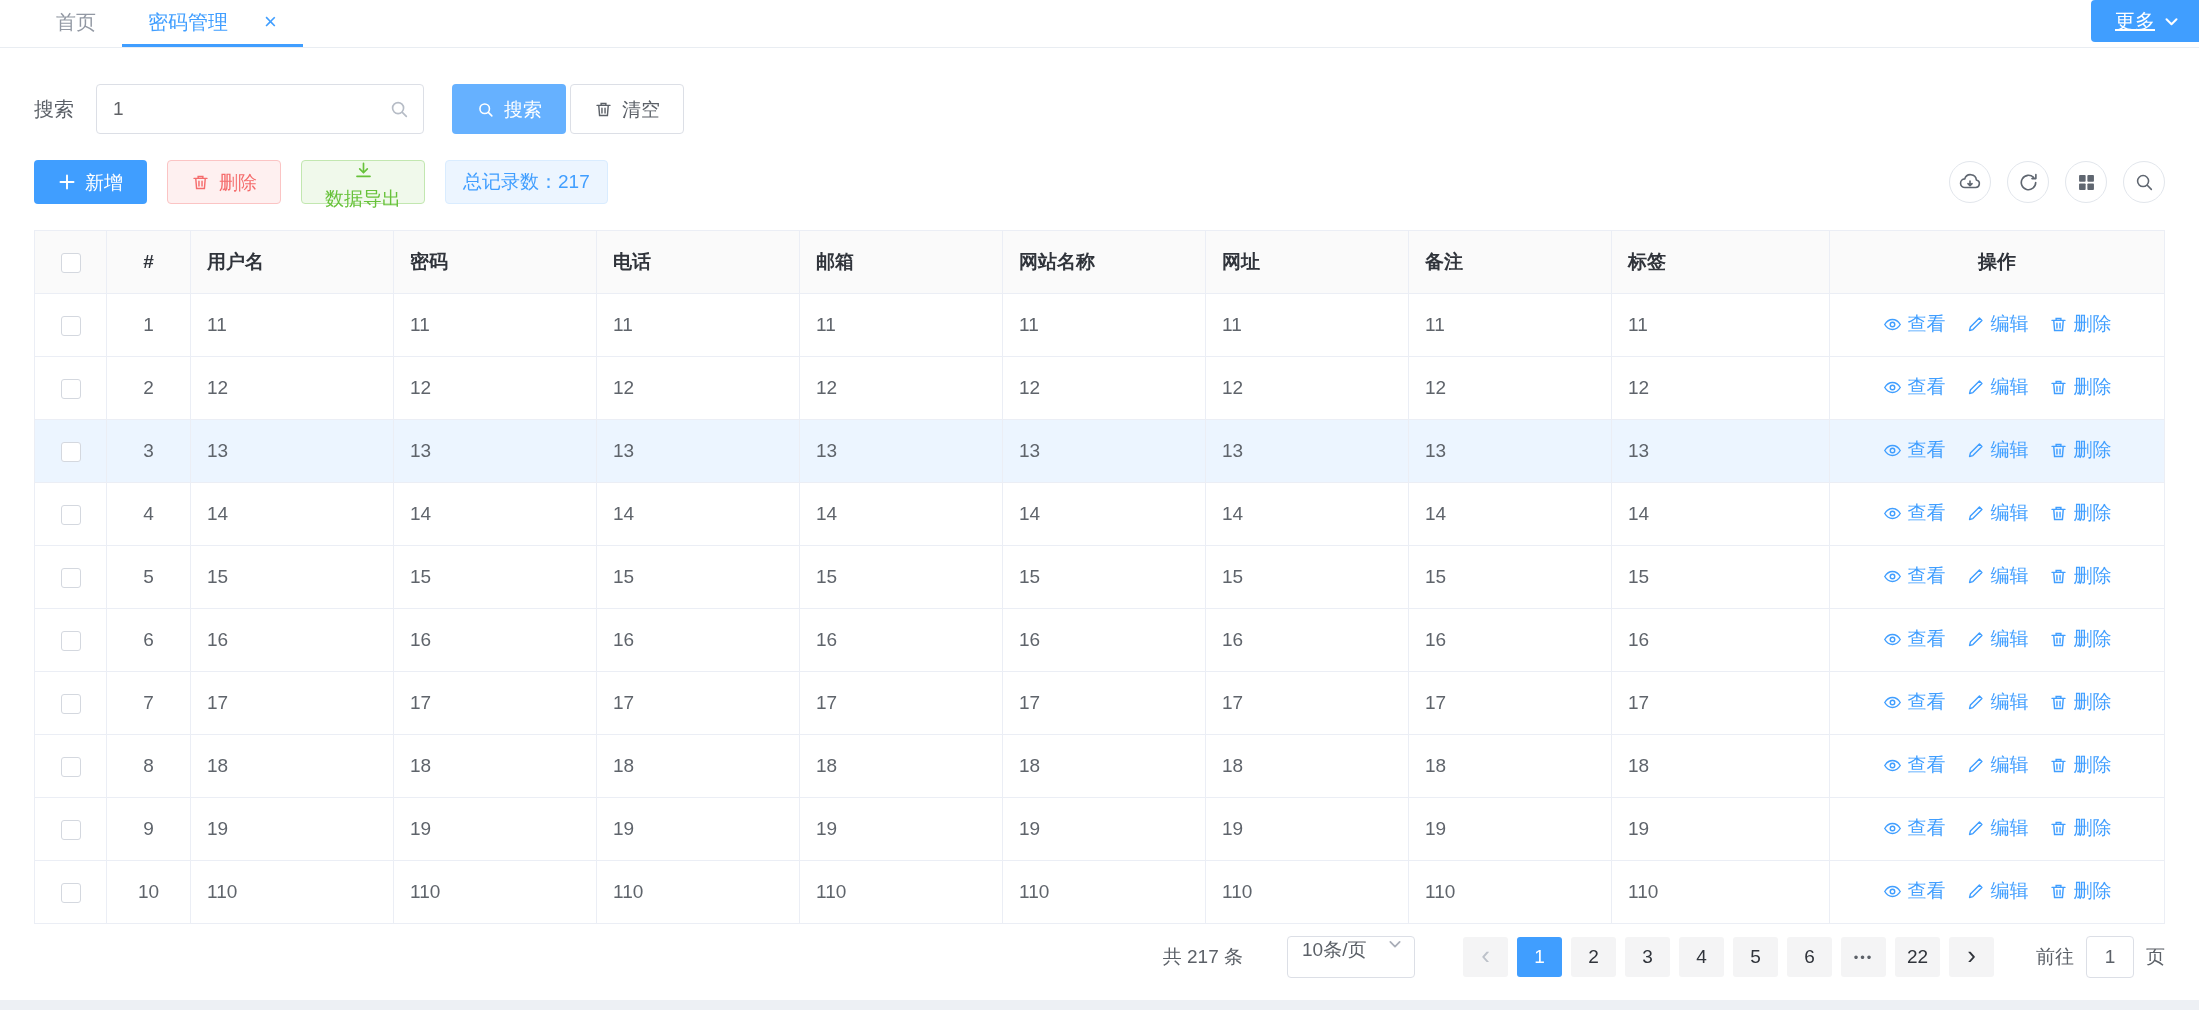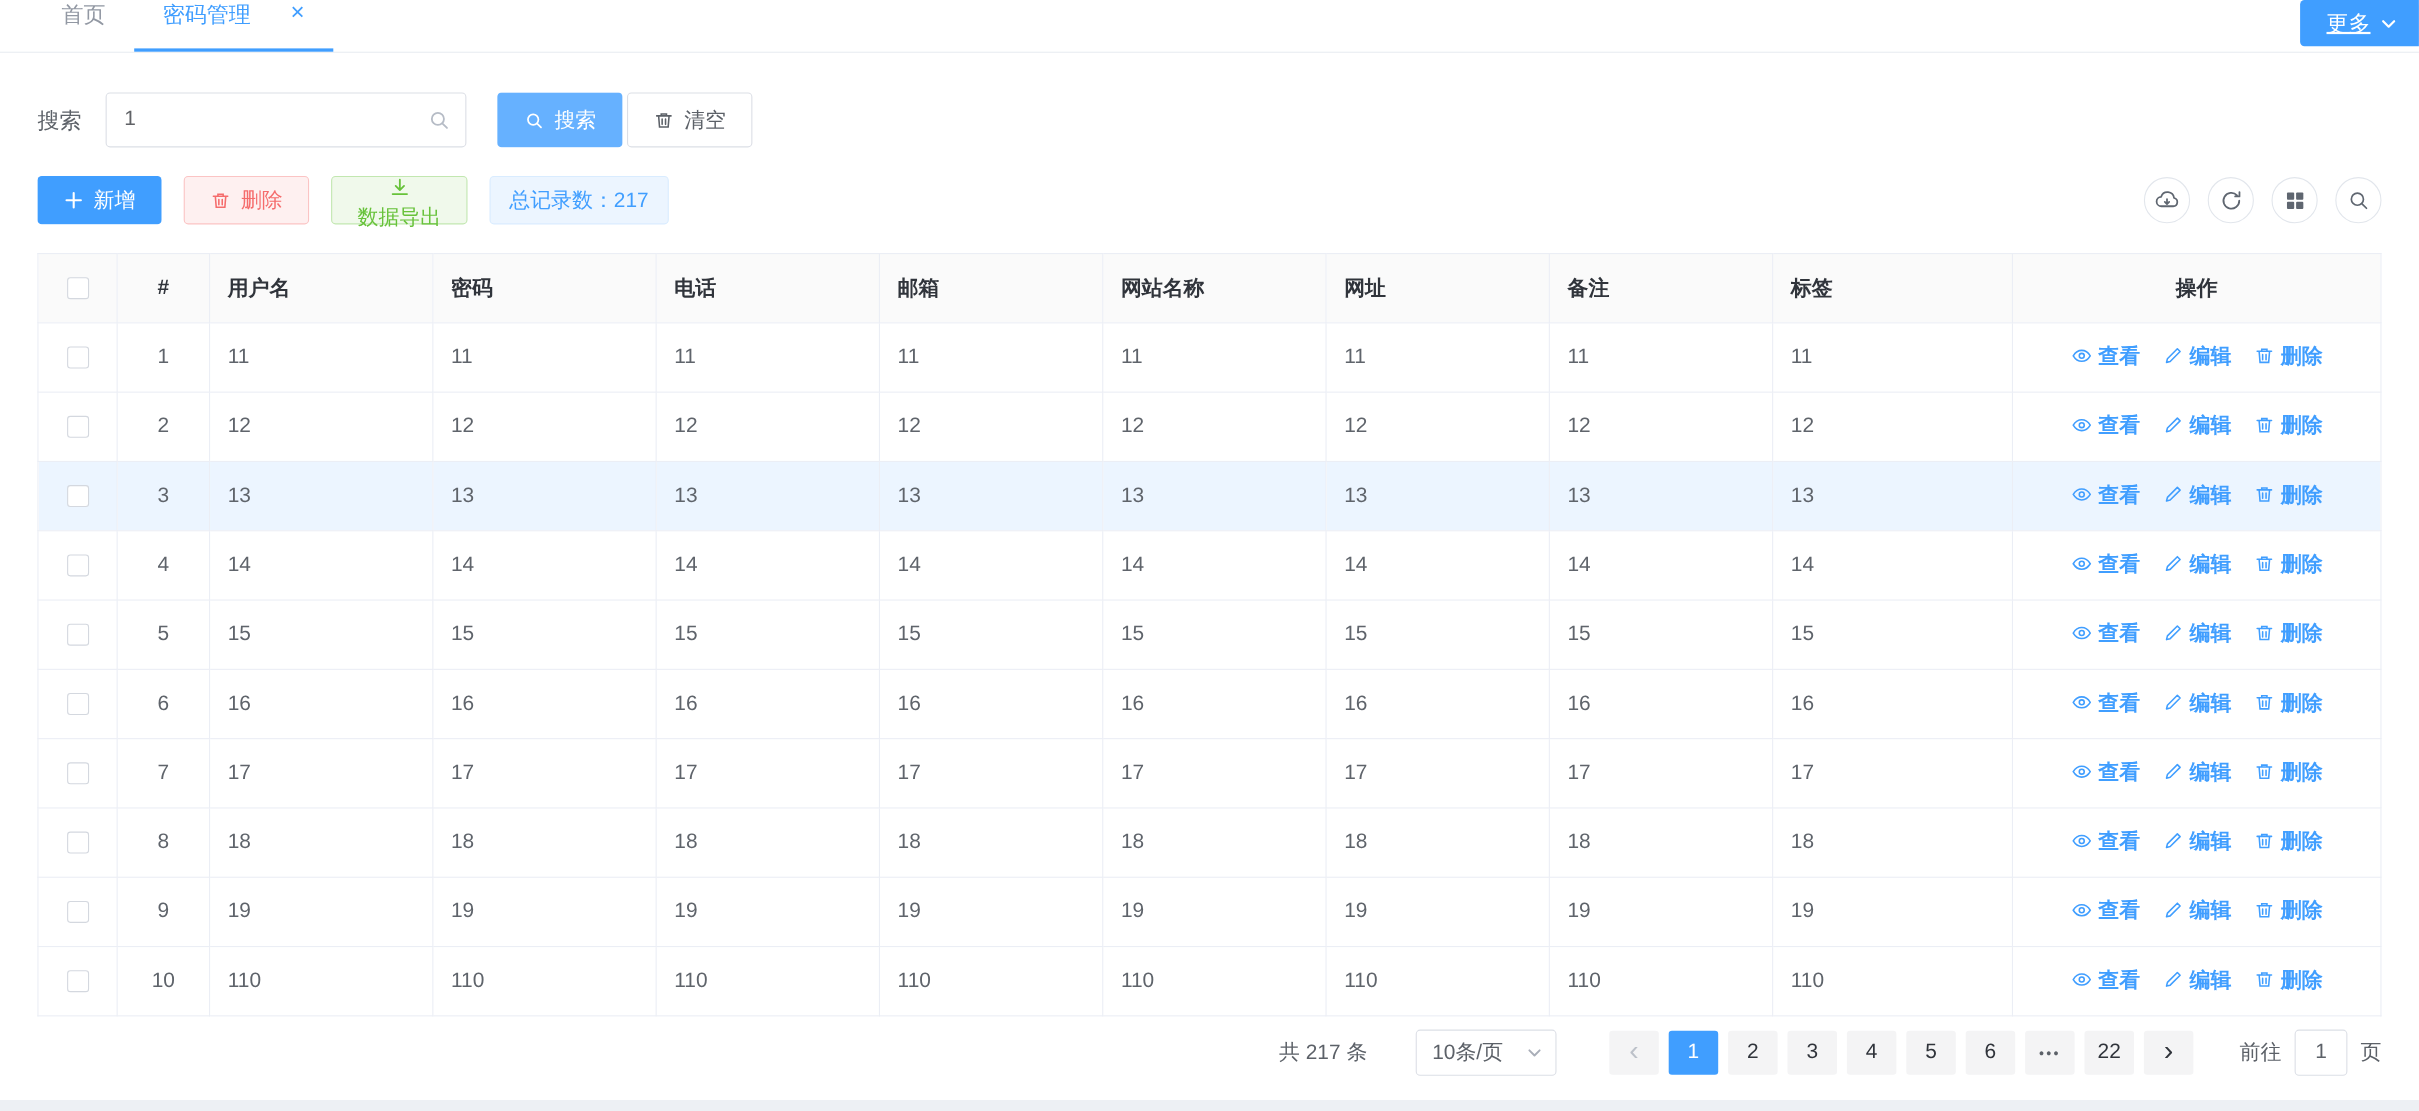--- a/index.html
+++ b/index.html
@@ -8,21 +8,21 @@
   body {
     background:#ffffff;
     font-family:"Liberation Sans","DejaVu Sans",sans-serif;
     font-size:19px; color:#303133; overflow:hidden; position:relative;
   }
   svg { display:block; }
 
   
   .tabbar { position:relative; height:48px; display:flex; align-items:stretch;
             padding-left:30px; border-bottom:1px solid #e9edf2; background:#fff; }
-  .tab { display:flex; gap:12px; padding:0 26px;
+  .tab { display:flex; align-items:center; gap:12px; padding:0 26px;
          font-size:20px; color:#9298a3; cursor:pointer; border-bottom:3px solid transparent; }
   .tab.active { color:#409eff; border-bottom-color:#409eff;gap:36px; }
   .tab-close { font-size:22px; line-height:1; color:#409eff; cursor:pointer; }
   .more-btn { position:absolute; right:0; top:0; height:42px; background:#409eff; color:#fff;
               border:none; border-radius:4px 0 0 4px; padding:0 20px 0 24px; font-size:20px;
               display:flex; align-items:center; gap:9px; cursor:pointer;
               font-family:inherit;text-decoration:underline; }
 
   
   .content { padding:0 34px; }
@@ -59,29 +59,29 @@
   table { width:100%; border-collapse:collapse; table-layout:fixed; font-size:19px; }
   th,td { border:1px solid #ebeef5; height:63px; padding:0 16px; text-align:left;
           overflow:hidden; white-space:nowrap; }
   thead th { background:#fafafa; color:#30343b; font-weight:700; }
   tbody td { color:#5f646b; }
   .col-check, .col-num, .col-actions { text-align:center; padding:0; }
   .row-highlight td { background:#ecf5ff; }
   .checkbox { display:inline-block; width:20px; height:20px; border:1px solid #d4d8df;
               border-radius:3px; background:#fff; cursor:pointer; vertical-align:middle; }
   .action-link { color:#409eff; display:inline-flex; align-items:center; gap:6px;
-                 margin:0 10px; cursor:pointer; text-decoration:none; font-size:19px;font-weight:bold; }
+                 margin:0 10px; cursor:pointer; text-decoration:none; font-size:19px; }
   .ai { width:19px; height:19px; }
 
   
   .pagination { margin-top:12px; display:flex; align-items:center; justify-content:flex-end;
                 font-size:19px; color:#5c6168;gap:20px; }
   .page-total { margin-right:24px; }
   .page-size-select { width:128px; height:42px; border:1px solid #dcdfe6; border-radius:4px;
-                      display:flex; align-items:center; justify-content:space-between;
+                      display:flex; justify-content:space-between;
                       padding:0 12px 0 14px; color:#5c6168; cursor:pointer; background:#fff;
                       margin-right:28px; }
   .pager { display:flex; align-items:center; gap:9px; }
   .page-btn { min-width:45px; height:40px; border:none; border-radius:3px; background:#f4f4f5;
               color:#30343b; display:inline-flex; align-items:center; justify-content:center;
               font-size:19px; cursor:pointer; padding:0 6px; font-family:inherit; }
   .page-btn.active { background:#409eff; color:#fff; }
   .page-btn.arrow { font-size:26px; padding-bottom:3px; }
   .page-btn.disabled { color:#bcc1c9; cursor:default; }
   .page-btn.ellipsis { font-size:13px; letter-spacing:2px; color:#5c6168; }

